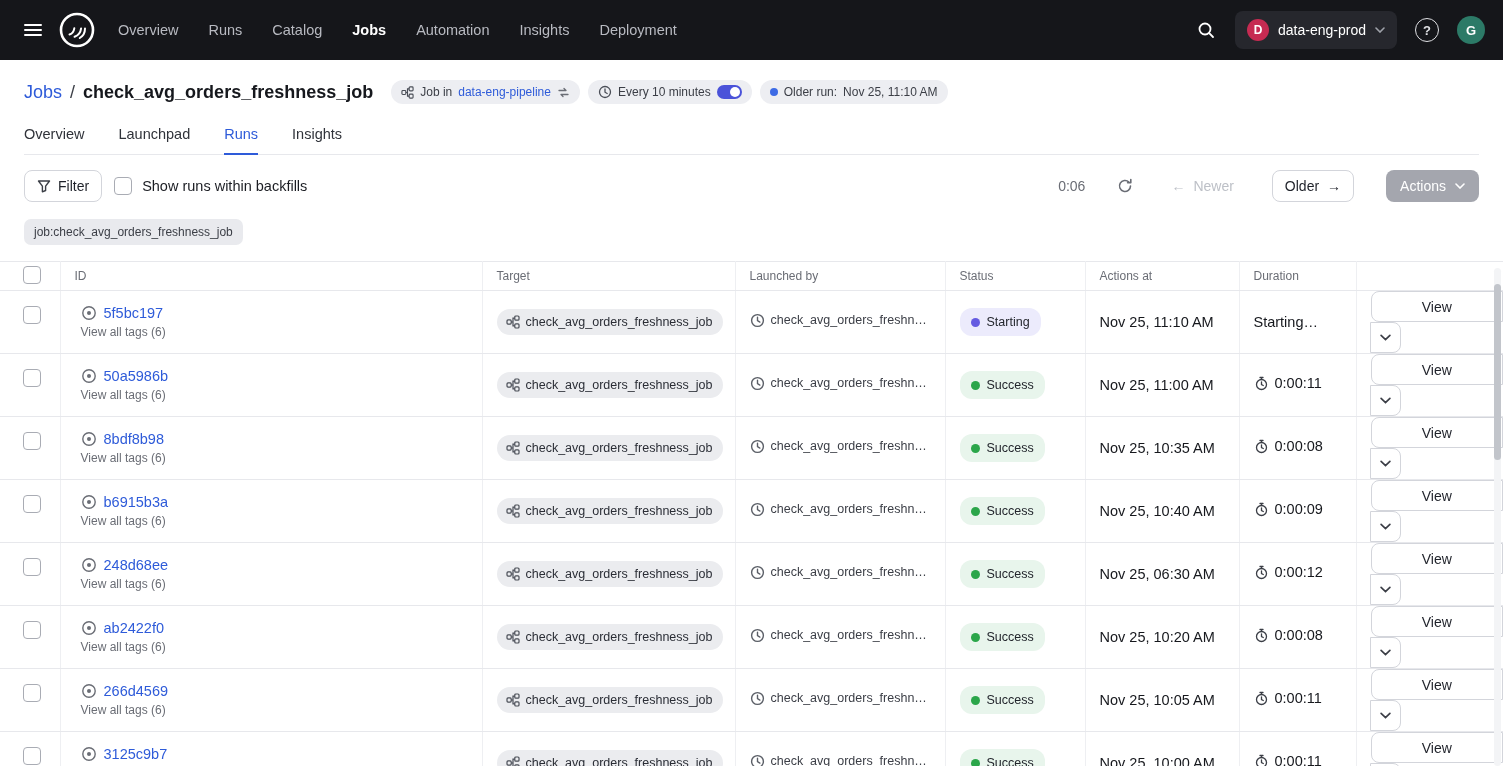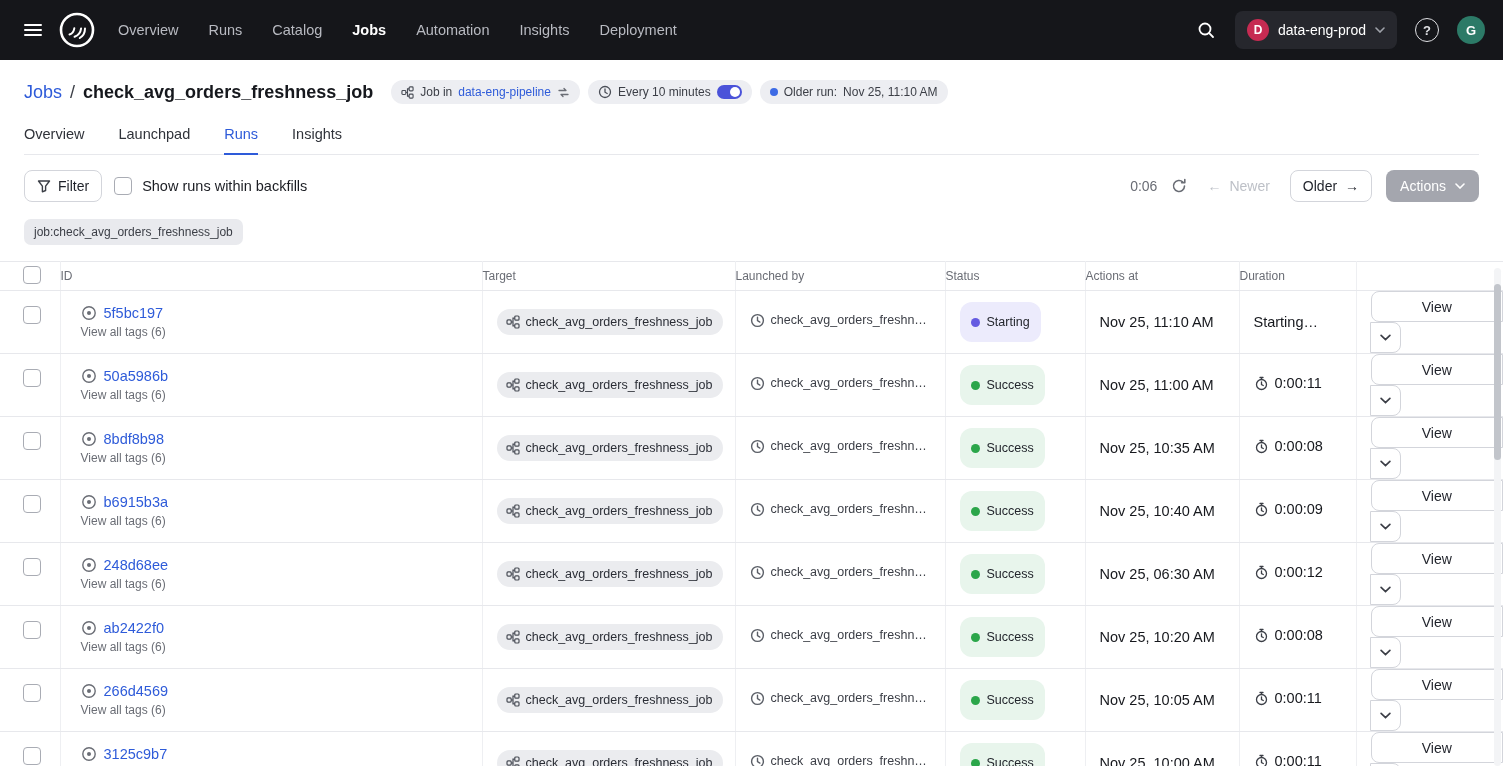--- a/index.html
+++ b/index.html
@@ -51,44 +51,44 @@
   .tabs { display: flex; gap: 34px; margin-top: 22px; border-bottom: 1px solid var(--border); }
   .tab { font-size: 14.5px; color: #30333A; padding-bottom: 11px; cursor: pointer; }
   .tab.active { color: var(--link); font-weight: 500; border-bottom: 2px solid var(--link); margin-bottom: -1px; }
 
   
   .toolbar { display: flex; align-items: center; padding: 15px 24px; }
   .filter-btn { display: flex; align-items: center; gap: 7px; border: 1px solid #D3D5DB; background: #fff; border-radius: 8px; height: 32px; padding: 0 12px; font-size: 14px; color: #1F222A; cursor: pointer; font-family: inherit; }
   .backfills { display: flex; align-items: center; gap: 10px; margin-left: 12px; cursor: pointer; }
   .checkbox { width: 18px; height: 18px; border: 1.5px solid #A9ACB4; border-radius: 4px; background: #fff; display: inline-block; cursor: pointer; flex: none; }
   .backfills .lbl { font-size: 14.5px; color: #1B1D23; }
-  .toolbar .right { margin-left: auto; display: flex; align-items: center; gap: 14px; }
+  .toolbar .right { margin-left: auto; display: flex; align-items: center; gap: 32px; }
   .timer { color: var(--gray-text); font-size: 14px; }
   .newer { color: #BDC0C7; font-size: 14px; display: flex; gap: 8px; align-items: center; background: none; border: none; font-family: inherit; padding: 0 6px; }
   .older { display: flex; gap: 8px; align-items: center; border: 1px solid #D3D5DB; background: #fff; border-radius: 8px; height: 32px; padding: 0 12px; font-size: 14px; color: #1F222A; cursor: pointer; font-family: inherit; }
   .actions-btn { display: flex; gap: 9px; align-items: center; background: var(--actions-bg); border: none; border-radius: 8px; height: 32px; padding: 0 14px; font-size: 14px; color: #fff; font-family: inherit; }
 
   
   .tagrow { padding: 2px 24px 16px; }
   .tag-pill { display: inline-flex; align-items: center; background: #E9EAEE; border-radius: 7px; height: 26px; padding: 0 10px; font-size: 12px; color: #3B3E46; }
 
   
   table { width: 1503px; border-collapse: collapse; table-layout: fixed; }
-  thead th { height: 29px; border-top: 1px solid var(--border); border-bottom: 1px solid var(--border); border-right: 1px solid var(--vborder); font-size: 12px; color: var(--gray-text); font-weight: 400; text-align: left; }
+  thead th { height: 29px; border-top: 1px solid var(--border); border-bottom: 1px solid var(--border); border-right: 1px solid var(--vborder); font-size: 12px; color: var(--gray-text); font-weight: 400; text-align: left; padding-left: 14px; }
   th:last-child, td:last-child { border-right: none; }
   tbody td { height: 59px; border-bottom: 1px solid var(--border); border-right: 1px solid var(--vborder); vertical-align: middle; padding-left: 14px; }
   th.h-check, td.c-check { padding-left: 23px; }
   td.c-check { vertical-align: top; padding-top: 15px; }
   td.c-id { padding-left: 20px; }
   .id-line { display: flex; align-items: center; gap: 7px; }
   .run-link { color: var(--link); font-size: 14.5px; font-weight: 500; text-decoration: none; cursor: pointer; }
   .tags-link { font-size: 12px; color: var(--gray-text); margin-top: 4px; cursor: pointer; }
   .target-pill { display: inline-flex; align-items: center; gap: 6px; background: #EBECEF; border-radius: 13px; height: 26px; padding: 0 11px 0 9px; font-size: 12.5px; color: #2B2E36; cursor: pointer; max-width: 235px; white-space: nowrap; }
   .launched { display: inline-flex; align-items: center; gap: 6px; font-size: 12.5px; color: #3B3E46; white-space: nowrap; overflow: hidden; max-width: 190px; }
-  .status-pill { display: inline-flex; align-items: center; gap: 7px; border-radius: 12px; height: 40px; padding: 0 11px; font-size: 12.5px; color: #23262D; }
+  .status-pill { display: inline-flex; align-items: center; gap: 7px; border-radius: 12px; height: 28px; padding: 0 11px; font-size: 12.5px; color: #23262D; }
   .status-dot { width: 9px; height: 9px; border-radius: 50%; display: inline-block; flex: none; }
   .created { font-size: 14.5px; color: #16181D; }
   .duration { display: inline-flex; align-items: center; gap: 6px; font-size: 14.5px; color: #16181D; }
   .btn-group { display: flex; flex-direction: column; }
   .view-btn { border: 1px solid #D3D5DB; background: #fff; border-radius: 8px 0 0 8px; height: 31px; padding: 0 15px; font-size: 14px; color: #1F222A; cursor: pointer; font-family: inherit; }
   .caret-btn { border: 1px solid #D3D5DB; background: #fff; border-radius: 0 8px 8px 0; height: 31px; width: 31px; margin-left: -1px; cursor: pointer; display: flex; align-items: center; justify-content: center; }
 
   
   .vscroll { position: absolute; right: 2px; top: 268px; bottom: 0; width: 7px; background: #F3F4F6; border-radius: 4px; }
   .vscroll .thumb { position: absolute; top: 16px; left: 0; width: 7px; height: 176px; background: #C2C5CB; border-radius: 4px; cursor: grab; }

